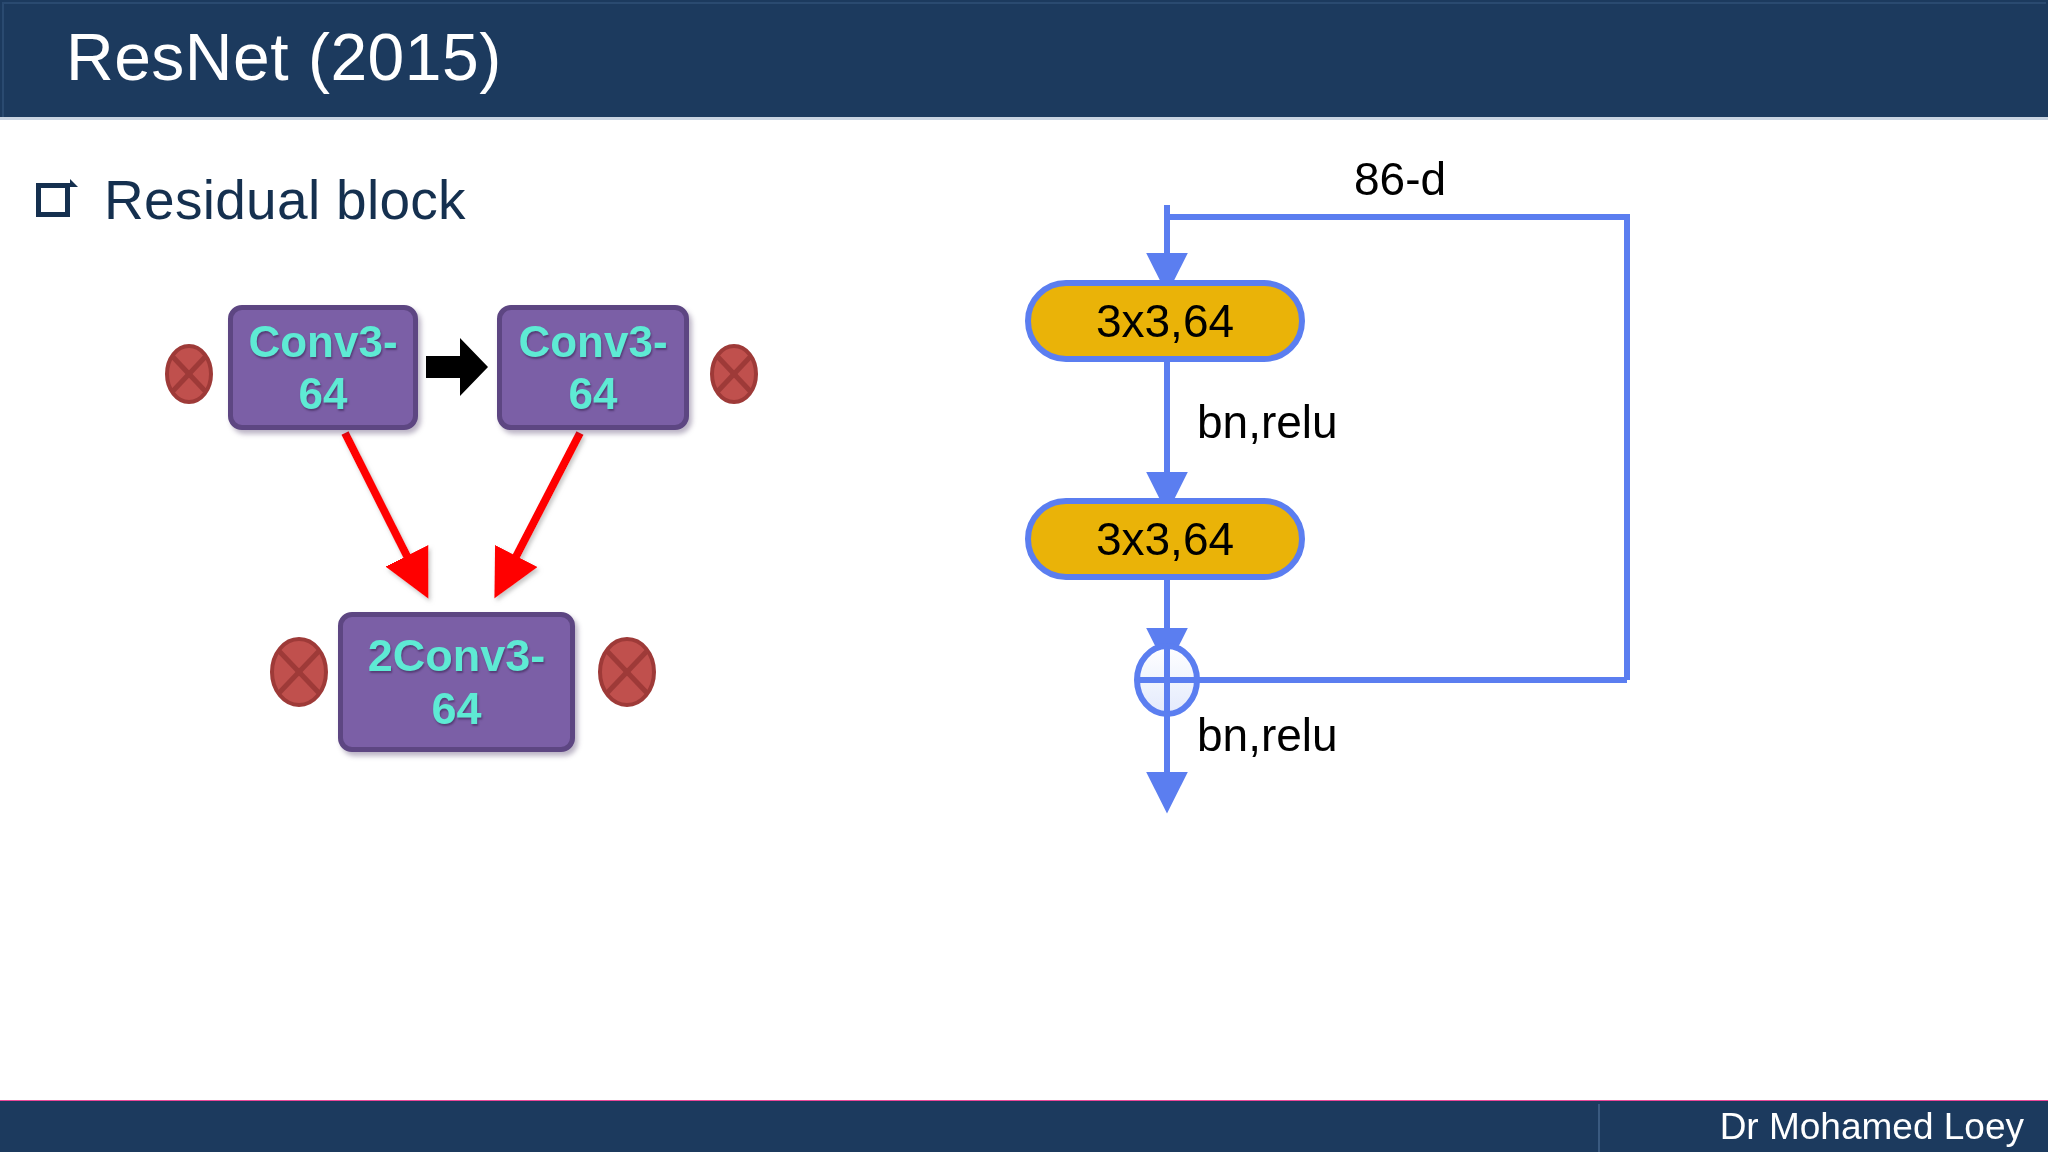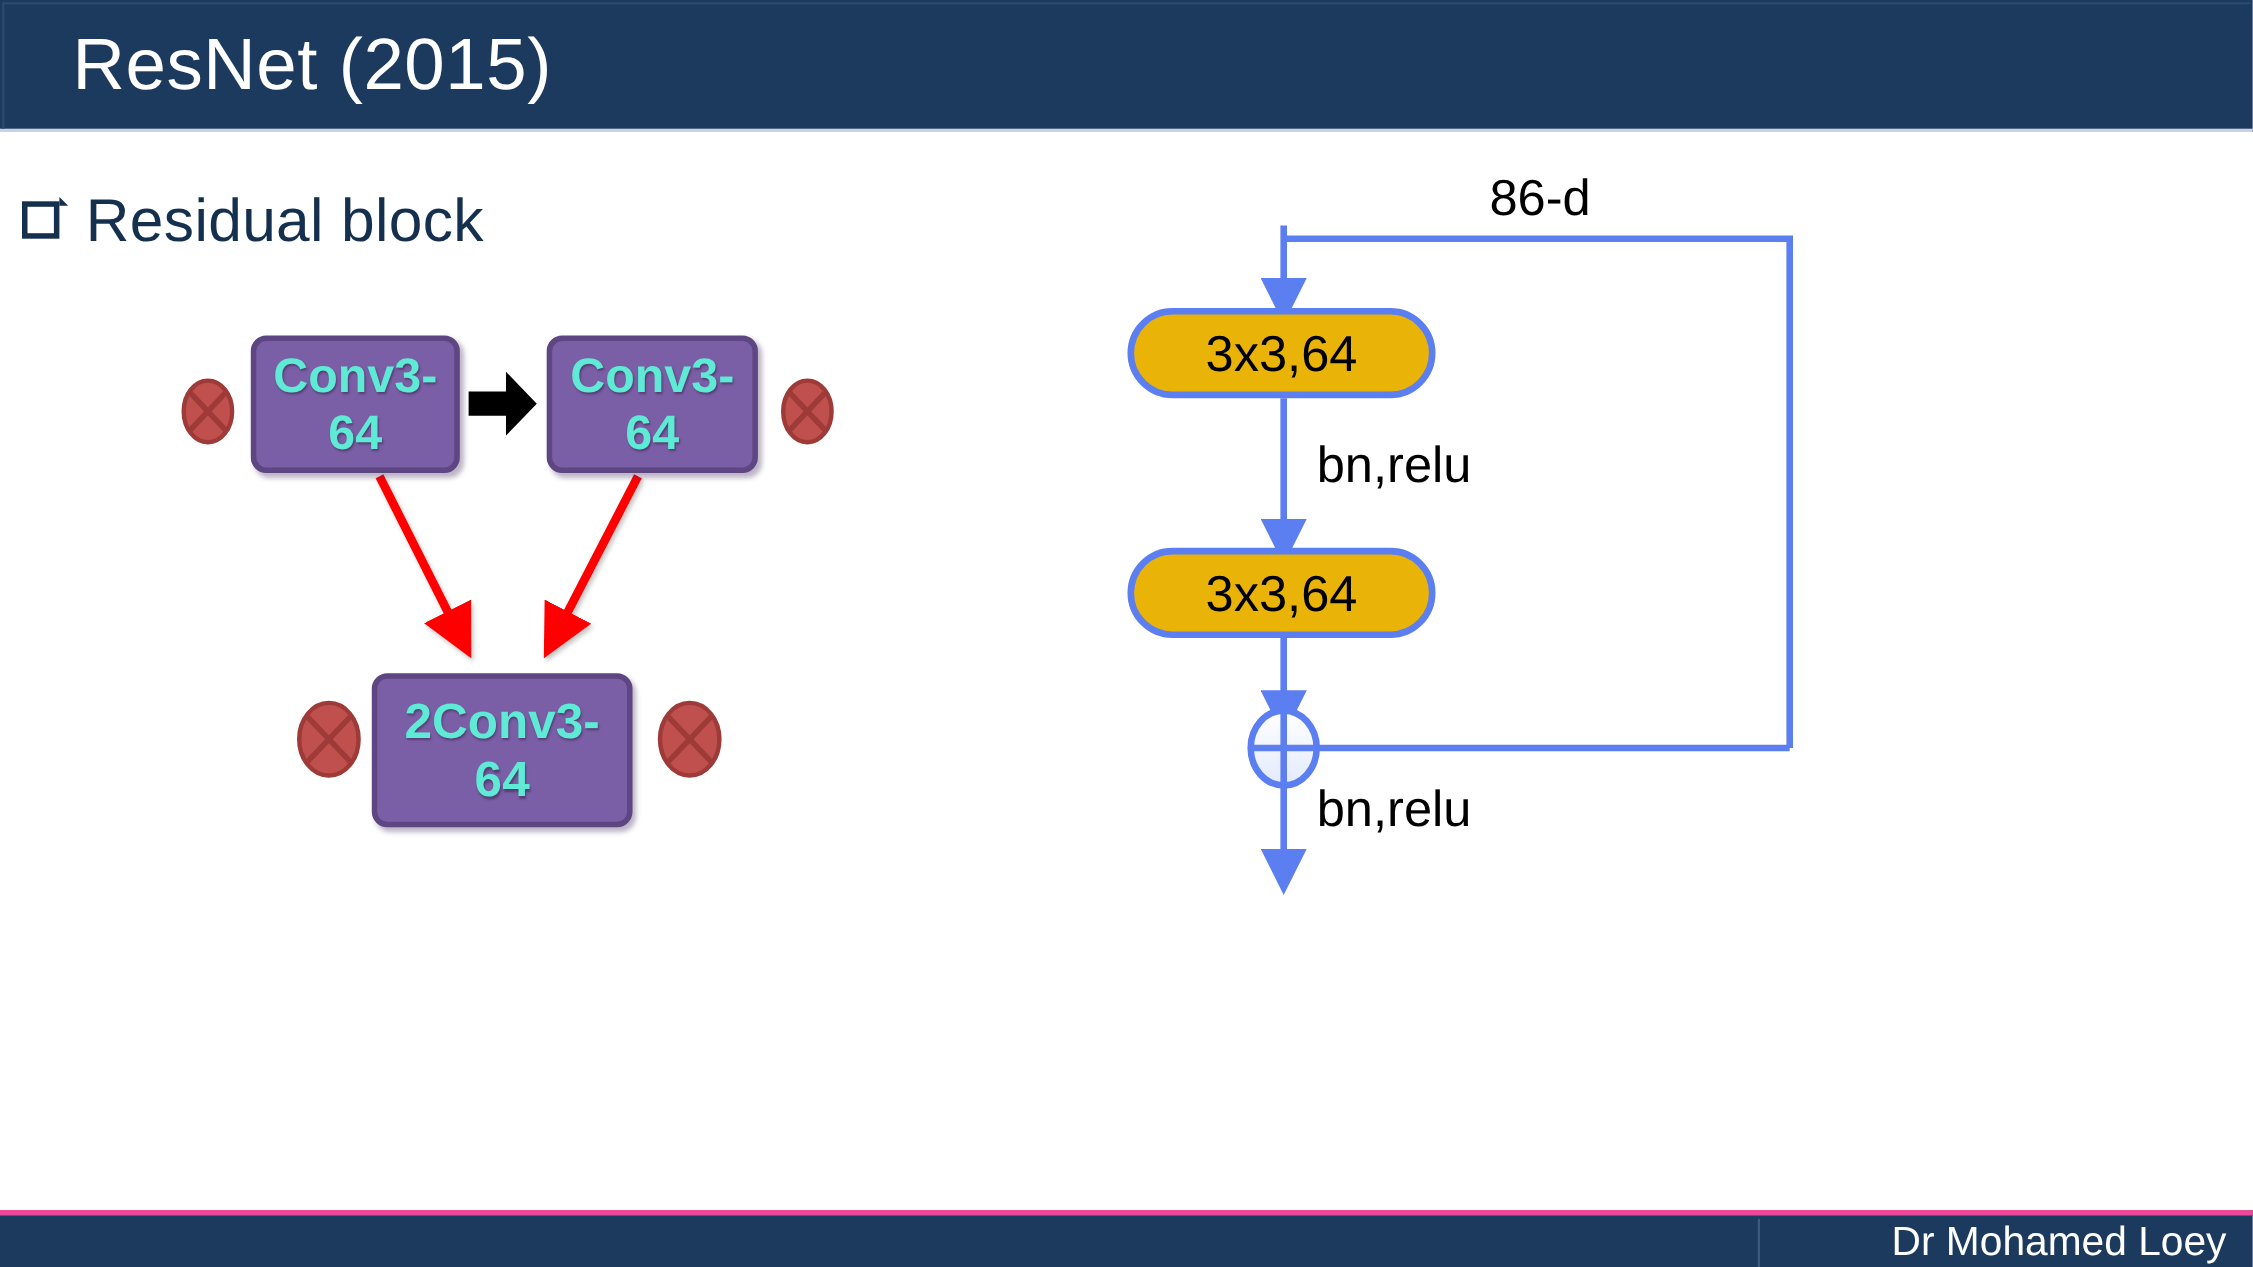--- a/index.html
+++ b/index.html
@@ -50,25 +50,25 @@
     font-weight: 400;
     letter-spacing: 0.5px;
     white-space: nowrap;
     font-family: "Liberation Sans", sans-serif;
     margin-left: 40px;
   }
 
   
   #section-heading {
     position: absolute;
-    left: 20px;
+    left: 36px;
     top: 168px;
     display: flex;
     align-items: center;
-    gap: 16px;
+    gap: 26px;
     text-align: center;
   }
   #bullet-square {
     width: 42px;
     height: 42px;
     position: relative;
     flex: 0 0 auto;
   }
   #bullet-square .sq-face {
     position: absolute;
@@ -178,21 +178,21 @@
   #label-bnrelu-2 { left: 197px; top: 588px; }
 
   
   #footer-bar {
     position: absolute;
     left: 0;
     top: 1100px;
     width: 2048px;
     height: 52px;
     background: #1c3a5e;
-    border-top: 5px solid #ec4899;
+    border-top: 1px solid #ec4899;
     box-sizing: border-box;
   }
   #footer-divider {
     position: absolute;
     left: 1598px;
     top: 3px;
     width: 2px;
     height: 49px;
     background: #3a5a80;
   }

